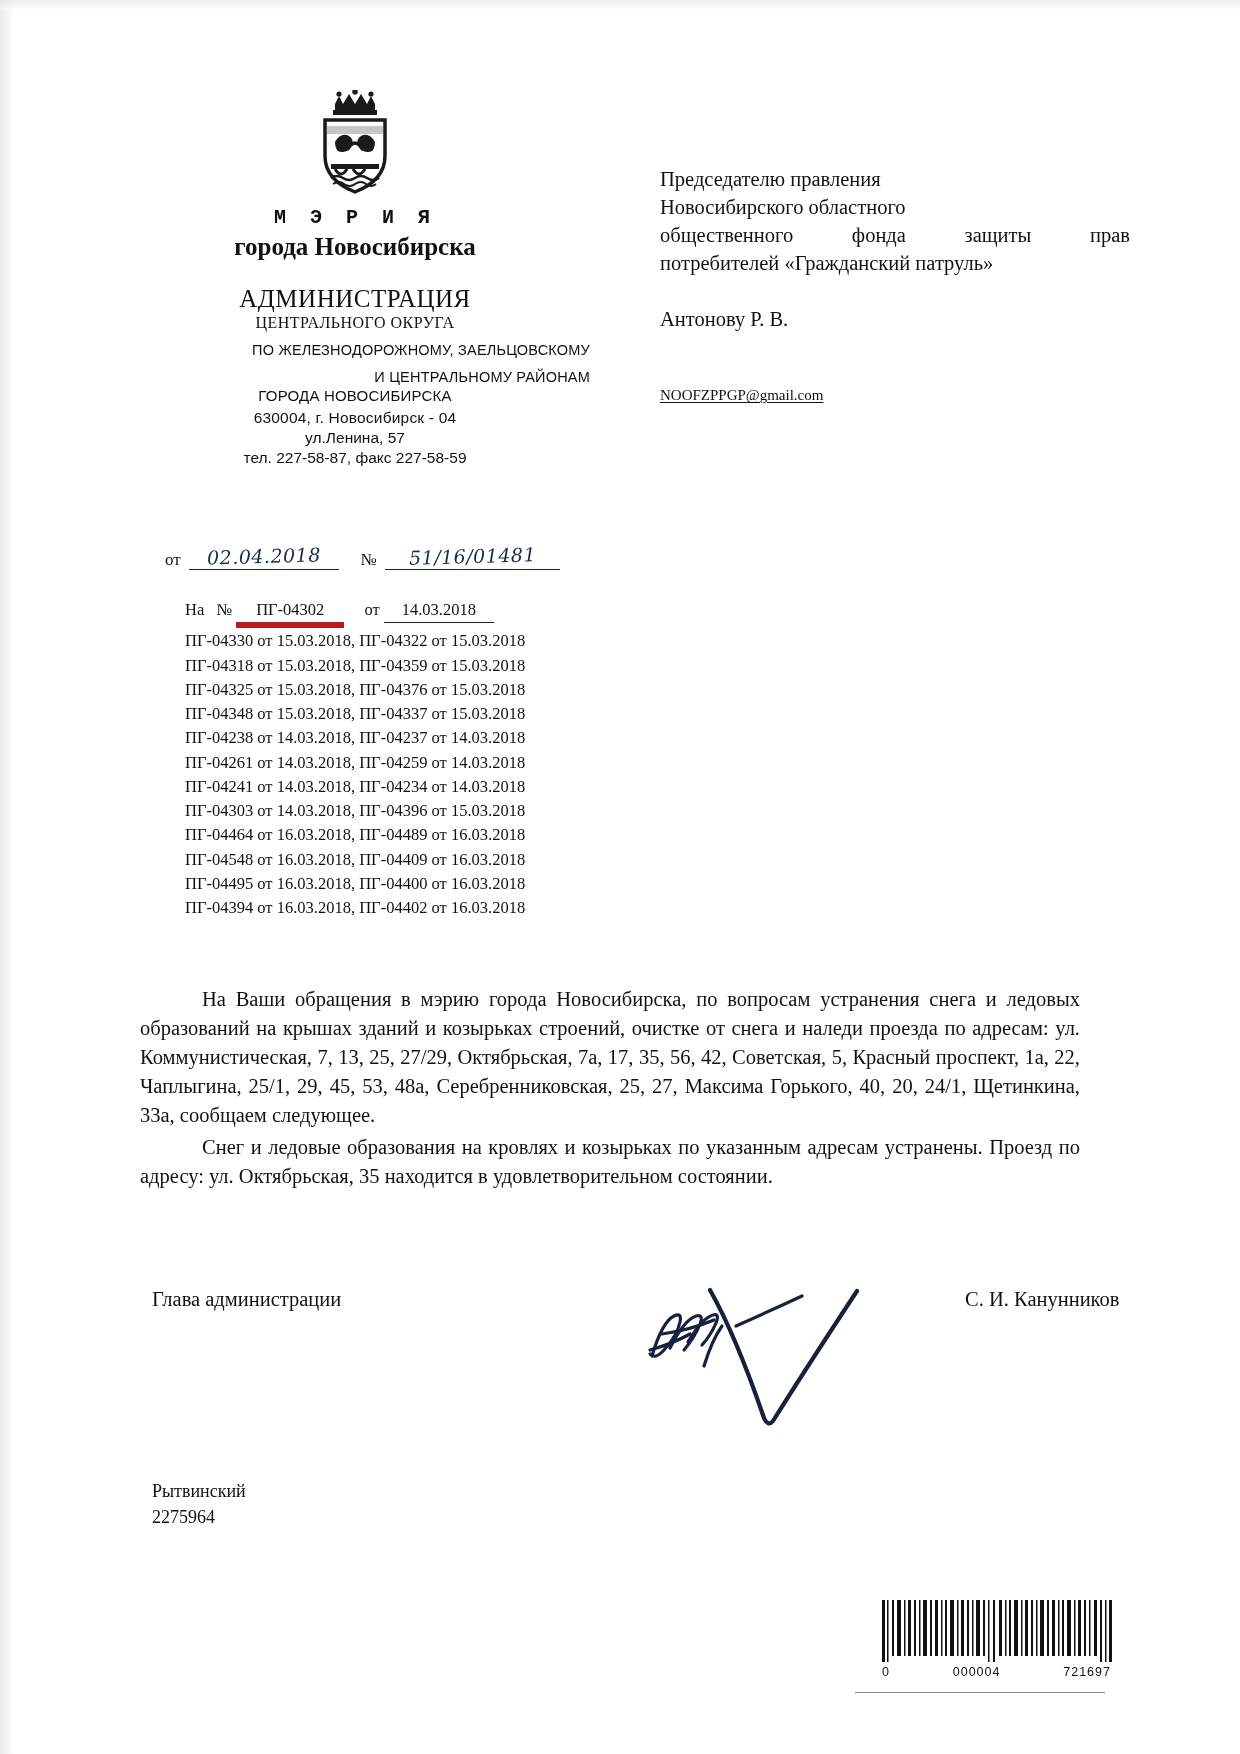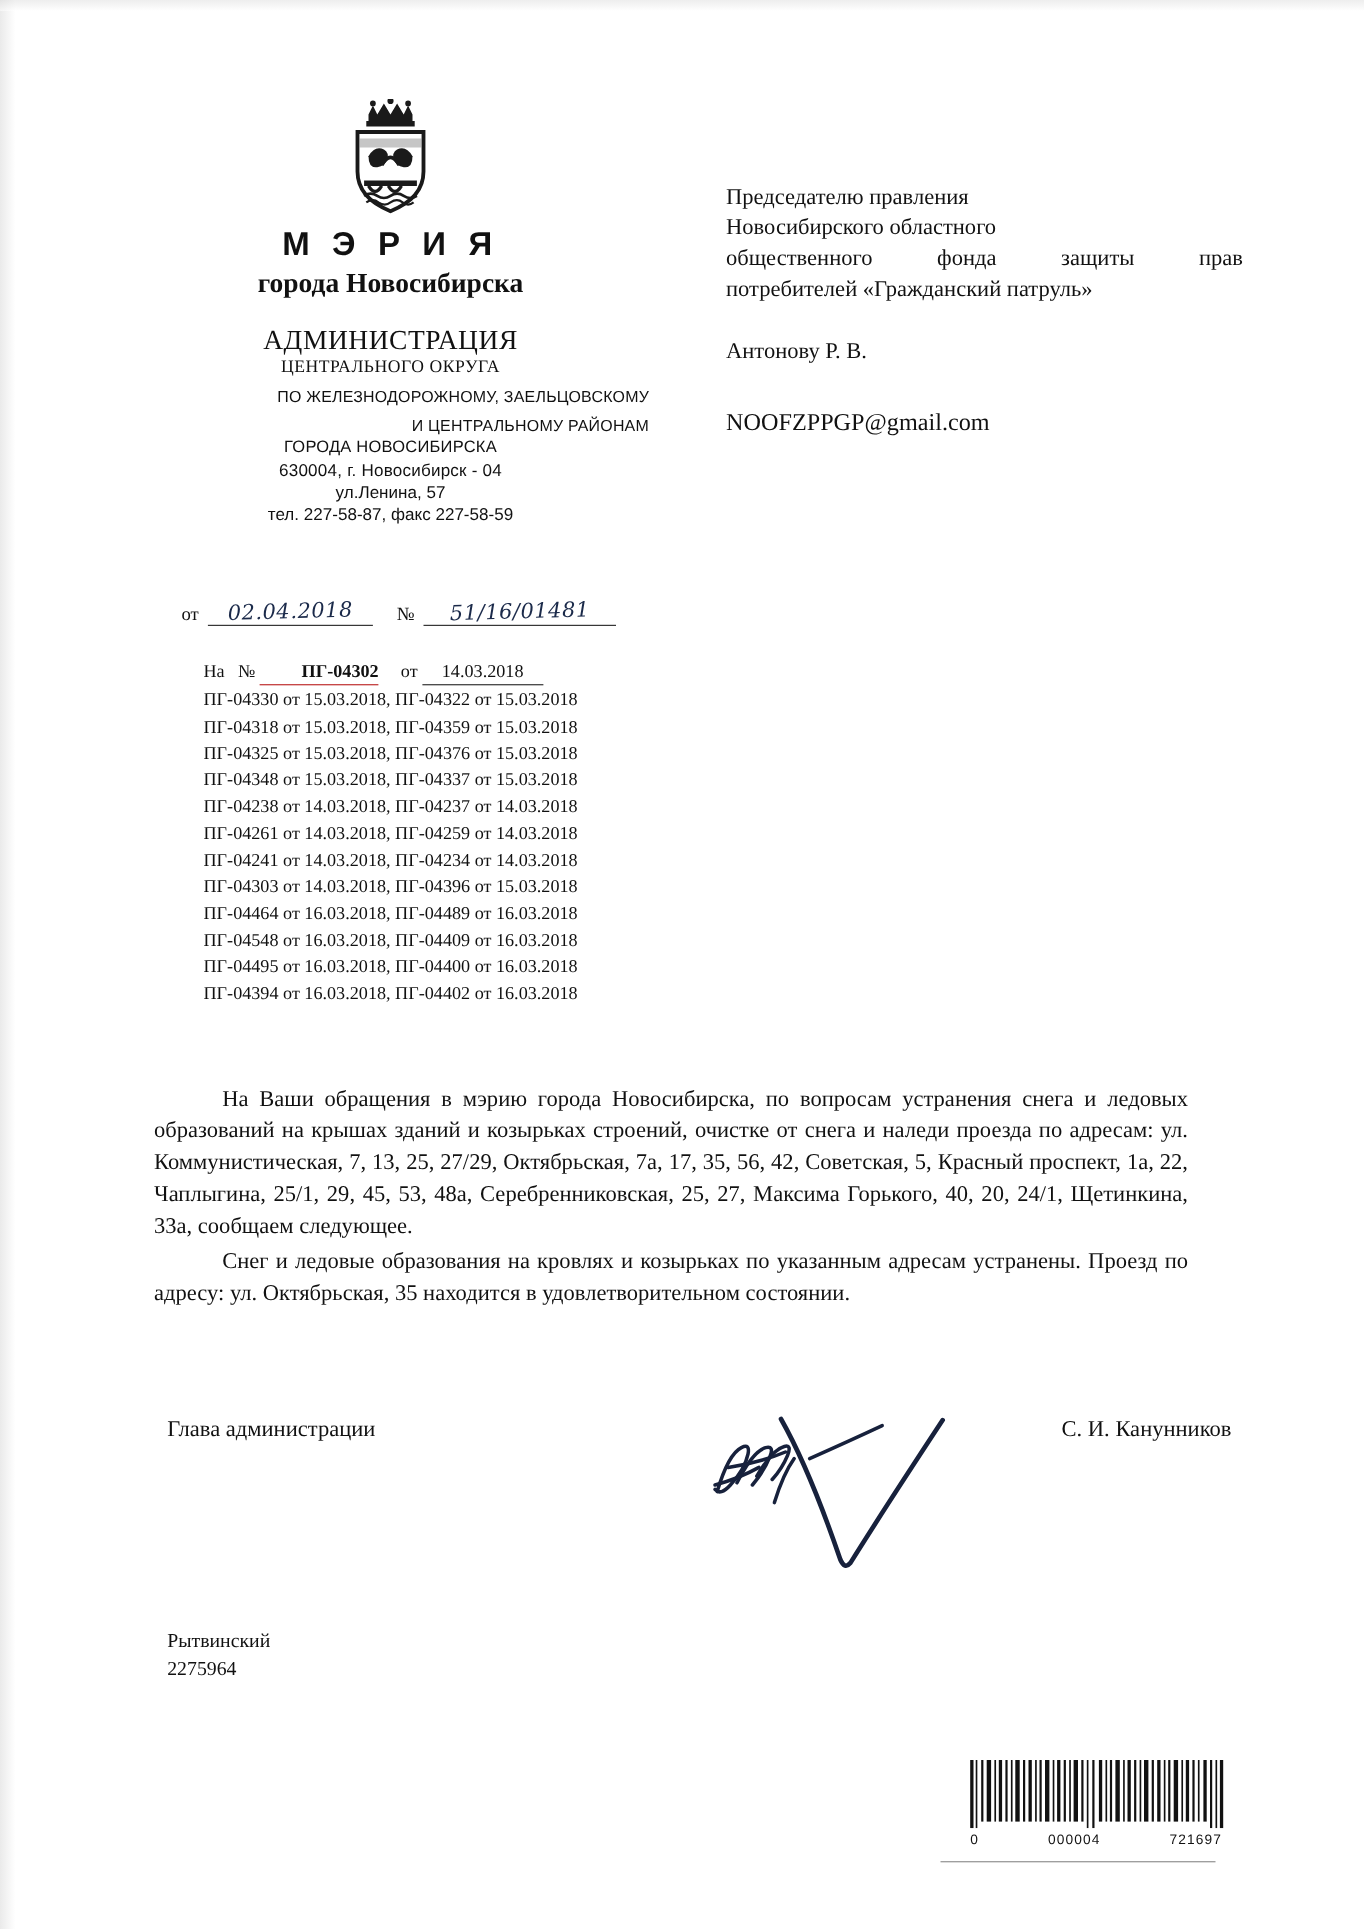--- a/index.html
+++ b/index.html
@@ -30,23 +30,23 @@
     width: 470px;
     text-align: center;
   }
   .coat {
     width: 120px;
     height: 110px;
     margin: 0 auto 6px auto;
     display: block;
   }
   .mayoralty {
-    font-family: Liberation Sans, sans-serif;
+    font-family: Liberation Mono, monospace;
     font-weight: bold;
-    font-size: 30px;
+    font-size: 20px;
     letter-spacing: 6px;
     margin-top: 2px;
   }
   .city {
     font-family: "Liberation Serif", serif;
     font-weight: bold;
     font-size: 25px;
     margin-top: 4px;
   }
   .admin1 {
@@ -126,25 +126,24 @@
     top: 598px;
     width: 470px;
     font-size: 16.5px;
     line-height: 1.47;
   }
   .refhead {
     white-space: nowrap;
     margin-bottom: 1px;
   }
   .refhead .u1 {
-    border-bottom: 1px solid #b91c1c;
+    border-bottom: 6px solid #b91c1c;
     display: inline-block;
     min-width: 108px;
-    text-align: right;
-    font-weight: bold;
+    text-align: center;
   }
   .refhead .u2 {
     border-bottom: 1px solid #222;
     display: inline-block;
     min-width: 110px;
     text-align: center;
   }
   .refline { white-space: nowrap; }
 
   
@@ -158,22 +157,23 @@
   }
   .addressee .just {
     text-align: justify;
     text-align-last: justify;
   }
   .addressee-name {
     margin-top: 28px;
     font-size: 20.5px;
   }
   .addressee-email {
-    margin-top: 36px;
-    font-size: 22px;
+    margin-top: 52px;
+    font-size: 15px;
+    text-decoration: underline;
     text-underline-offset: 2px;
   }
 
   
   .body {
     position: absolute;
     left: 140px;
     top: 985px;
     width: 940px;
     font-size: 20.5px;

